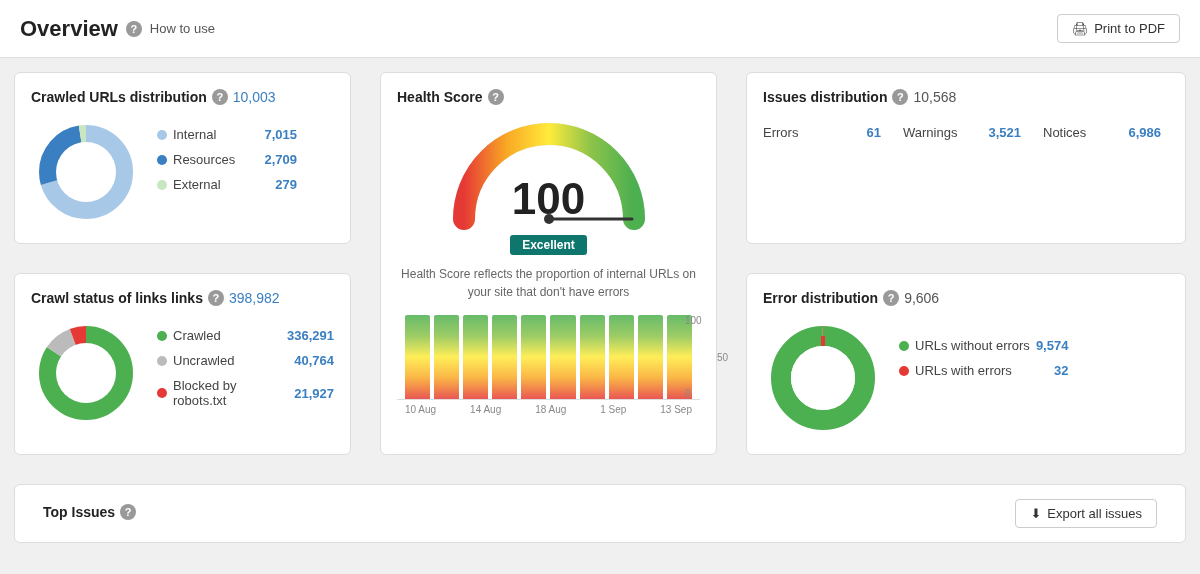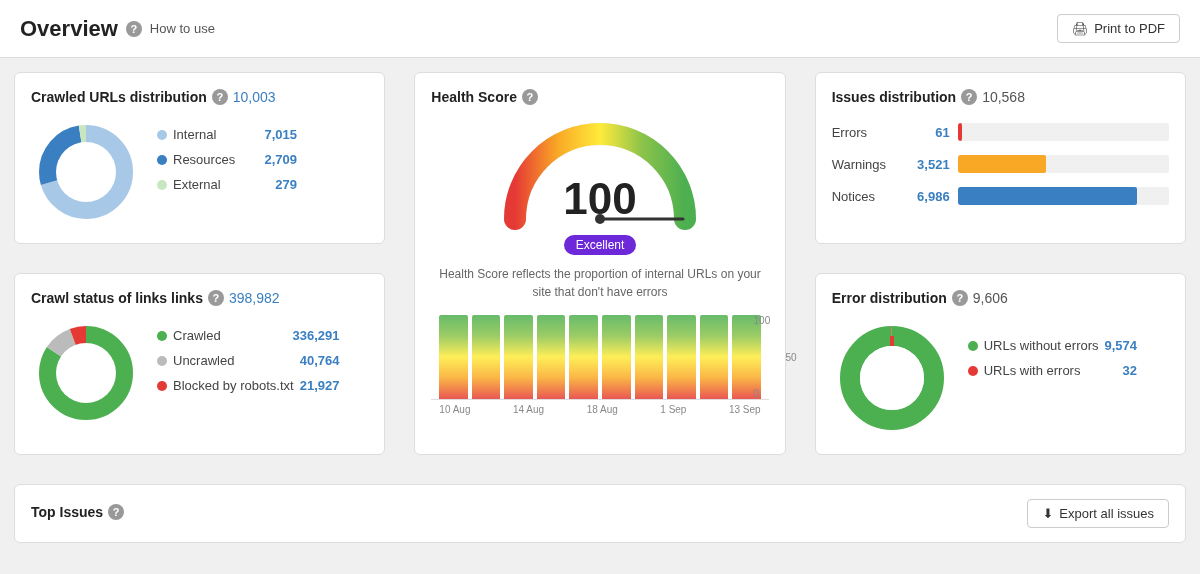--- a/index.html
+++ b/index.html
@@ -44,42 +44,42 @@
     .legend-item { display: flex; align-items: center; gap: 6px; justify-content: space-between; min-width: 140px; }
     .legend-dot { width: 10px; height: 10px; border-radius: 50%; flex-shrink: 0; }
     .legend-label { flex: 1; color: #444; }
     .legend-value { color: #3a7fc1; font-weight: bold; }
 
     
     .health-score { grid-column: 2; grid-row: 1 / 3; display: flex; flex-direction: column; align-items: center; }
     .health-score .card-title { align-self: flex-start; }
     .gauge-container { margin-top: 10px; position: relative; width: 200px; height: 110px; }
     .gauge-number { position: absolute; bottom: 5px; left: 50%; transform: translateX(-50%); font-size: 44px; font-weight: bold; color: #222; }
-    .excellent-badge { background: #6d28d9; color: #fff; padding: 3px 12px; border-radius: 10px; font-size: 12px; font-weight: normal; margin-top: 6px; }
+    .excellent-badge { background: #0f766e; color: #fff; padding: 3px 12px; border-radius: 3px; font-size: 12px; font-weight: bold; margin-top: 6px; }
     .health-desc { text-align: center; color: #666; font-size: 12px; margin: 10px 0; line-height: 1.5; }
     .bar-chart { width: 100%; display: flex; flex-direction: column; }
 
     
     .issues-dist { grid-column: 3; grid-row: 1; }
-    .issue-rows { margin-top: 18px; display: flex; flex-direction: column; gap: 14px; }
+    .issue-rows { margin-top: 18px; display: flex; flex-direction: row; gap: 14px; }
     .issue-row { display: flex; align-items: center; gap: 8px; }
     .issue-label { width: 65px; color: #444; }
     .issue-value { width: 45px; color: #3a7fc1; font-weight: bold; text-align: right; }
     .issue-bar-track { flex: 1; height: 18px; background: #f0f0f0; border-radius: 2px; overflow: hidden; }
     .issue-bar-fill { height: 100%; border-radius: 2px; }
 
     
     .crawl-status { grid-column: 1; grid-row: 2; }
 
     
     .error-dist { grid-column: 3; grid-row: 2; }
     .error-donut-wrap { width: 120px; height: 120px; flex-shrink: 0; }
 
     
-    .top-issues { grid-column: 1 / 4; grid-row: 3; display: flex; align-items: center; justify-content: space-between; padding: 14px 16px; }
+    .top-issues { grid-column: 1 / 4; grid-row: 3; display: flex; align-items: center; justify-content: space-between; padding: 14px 28px; }
     .export-btn {
       border: 1px solid #ccc; background: #fff; padding: 6px 14px;
       border-radius: 4px; cursor: pointer; display: flex; align-items: center; gap: 6px;
       font-size: 13px; color: #333;
     }
 
     svg { overflow: visible; }
   </style>
 </head>
 <body>

